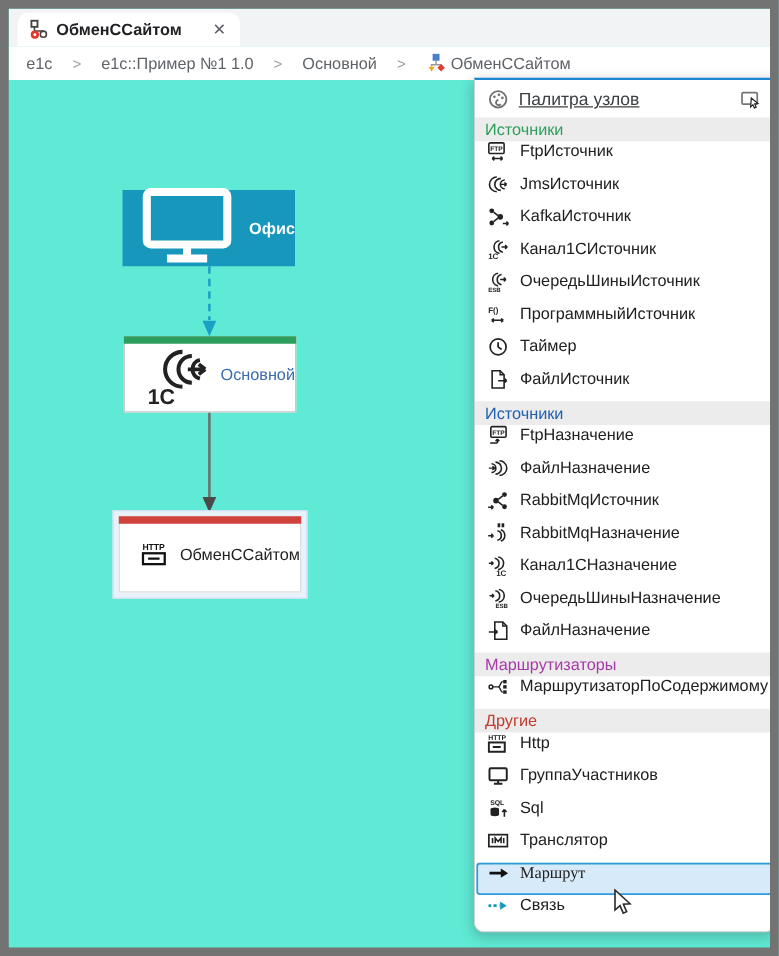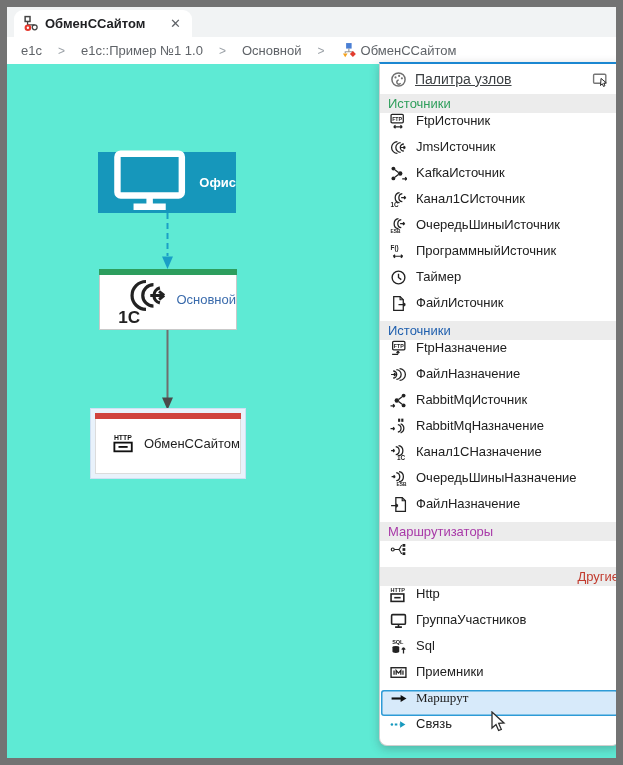--- a/index.html
+++ b/index.html
@@ -318,22 +318,23 @@
         <div class="palette-item">
           <span class="item-icon">
             <svg viewBox="0 0 16 16" width="100%" height="100%" fill="none">
               <circle cx="2.6" cy="8" r="1.4" stroke="#222" stroke-width="1.1"></circle>
               <path d="M4 8 h4 M8 8 c2 0 1.5-4 3.5-4 M8 8 c2 0 1.5 4 3.5 4" stroke="#222" stroke-width="1.1" fill="none"></path>
               <rect x="11.8" y="2.8" width="2.6" height="2.6" fill="#222"></rect>
               <rect x="11.8" y="6.7" width="2.6" height="2.6" fill="#222"></rect>
               <rect x="11.8" y="10.6" width="2.6" height="2.6" fill="#222"></rect>
             </svg>
           </span>
-        </div>
-        <div class="section-bar" style="color: rgb(194, 59, 46); text-align: right;">Другие</div>
+          <span class="item-label">МаршрутизаторПоСодержимому</span>
+        </div>
+        <div class="section-bar" style="color: rgb(194, 59, 46);">Другие</div>
         <div class="palette-item">
           <span class="item-icon">
             <svg viewBox="0 0 16 16" width="100%" height="100%" fill="none">
               <text x="0.5" y="5.4" font-size="5.2" font-weight="bold" fill="#222">HTTP</text>
               <rect x="1" y="7.5" width="12" height="7" stroke="#222" stroke-width="1.5"></rect>
               <path d="M4 11 h6" stroke="#222" stroke-width="1.5"></path>
             </svg>
           </span>
           <span class="item-label">Http</span>
         </div>
@@ -358,21 +359,21 @@
           <span class="item-label">Sql</span>
         </div>
         <div class="palette-item">
           <span class="item-icon">
             <svg viewBox="0 0 16 16" width="100%" height="100%" fill="none">
               <rect x="1" y="3.5" width="14" height="9" stroke="#222" stroke-width="1.3"></rect>
               <path d="M3.8 6 v4 M12.2 6 v4" stroke="#222" stroke-width="1.2"></path>
               <path d="M5.8 10 V6 l2.2 2.6 L10.2 6 v4" stroke="#222" stroke-width="1.2" fill="none"></path>
             </svg>
           </span>
-          <span class="item-label">Приемники</span>
+          <span class="item-label">Транслятор</span>
         </div>
         <div class="palette-item selected">
           <span class="item-icon">
             <svg viewBox="0 0 16 16" width="100%" height="100%" fill="none">
               <path d="M1.5 8 h9" stroke="#111" stroke-width="2"></path>
               <path d="M15.5 8 l-5.5-3.4 v6.8 Z" fill="#111"></path>
             </svg>
           </span>
           <span class="item-label">Маршрут</span>
         </div>

